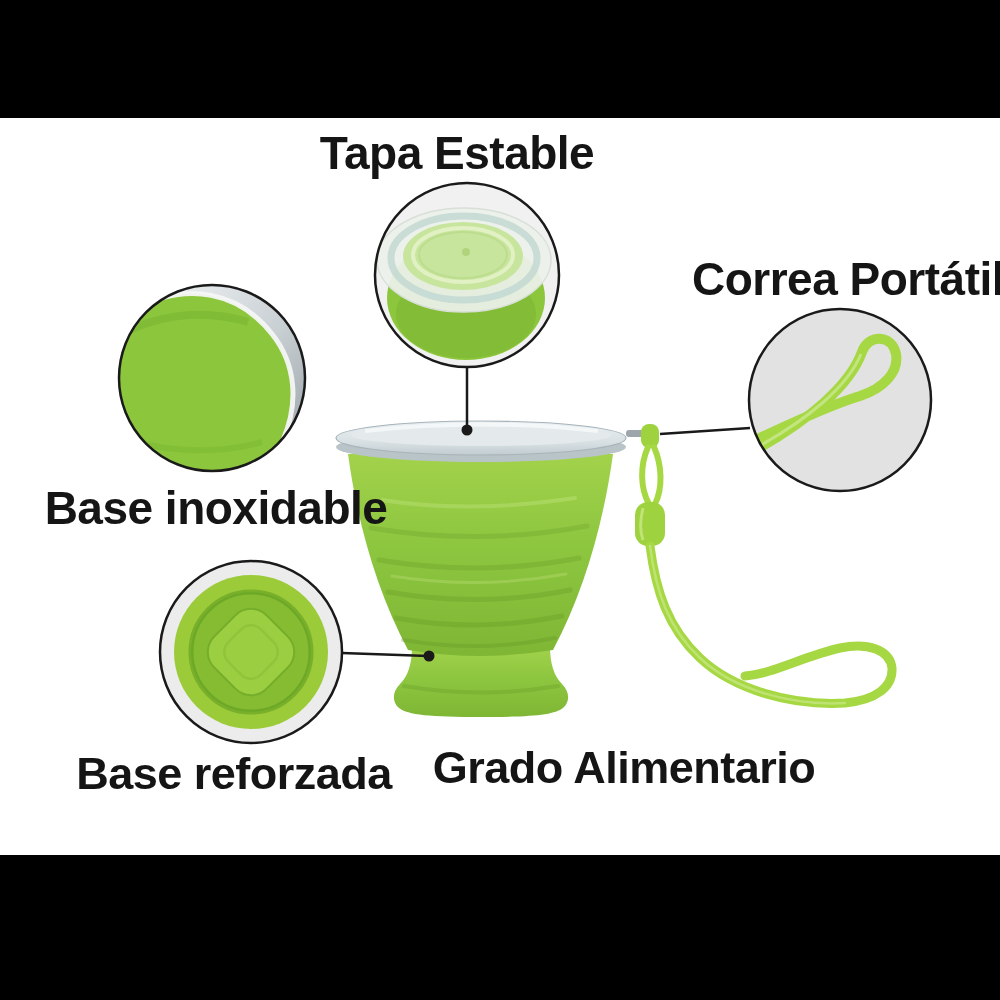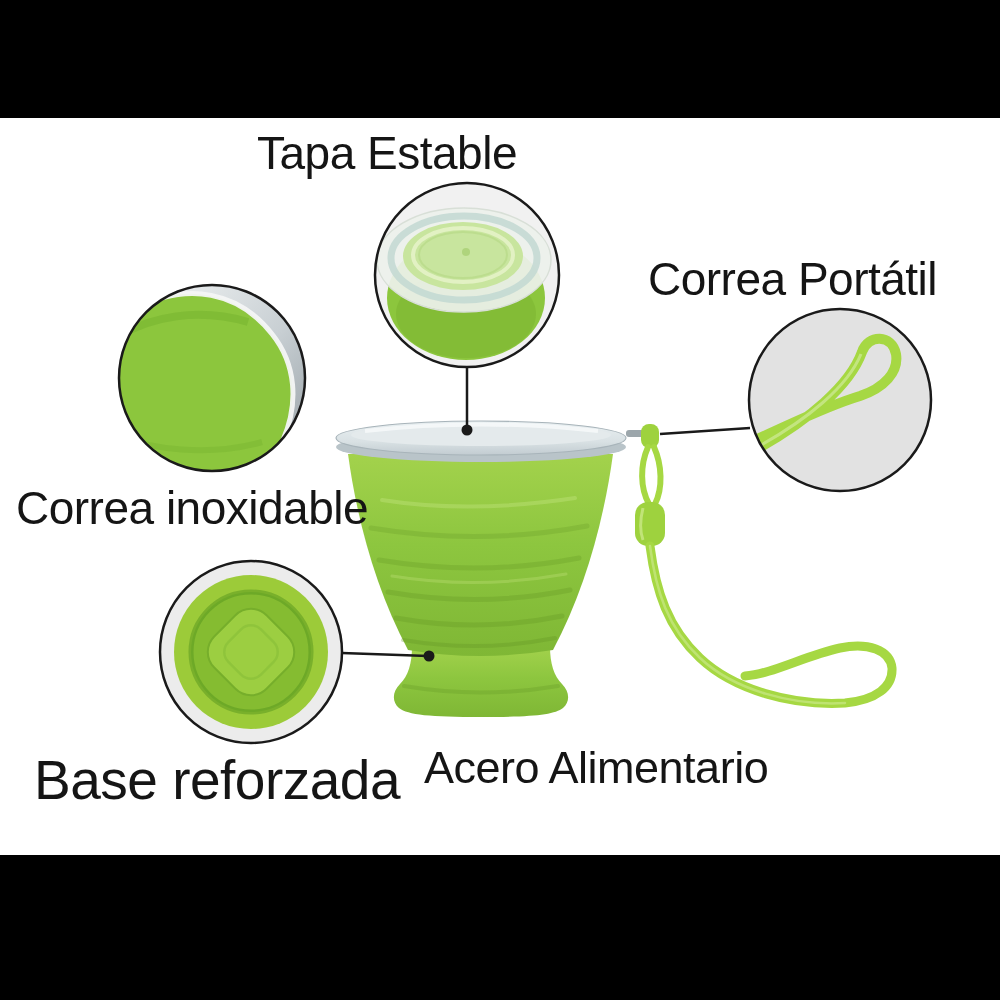--- a/index.html
+++ b/index.html
@@ -6,27 +6,27 @@
   body{
     width:1000px;height:1000px;position:relative;overflow:hidden;
     background:#ffffff;
     font-family:"Liberation Sans","DejaVu Sans",sans-serif;
   }
   .bar{position:absolute;left:0;width:1000px;background:#000;}
   #bar-top{top:0;height:118px;}
   #bar-bottom{top:855px;height:145px;}
   .scene{position:absolute;left:0;top:0;width:1000px;height:1000px;}
   .label{
-    position:absolute;color:#151515;text-align:left;
-    letter-spacing:-0.5px;white-space:nowrap;
+    position:absolute;color:#151515;text-align:center;
+    letter-spacing:-0.5px;white-space:nowrap;font-weight:bold;
   }
   #label-lid{left:257px;top:126px;width:400px;font-size:46px;}
   #label-strap{left:648px;top:252px;width:400px;font-size:46px;}
   #label-rim{left:16px;top:481px;width:400px;font-size:46px;}
-  #label-base{left:34px;top:748px;width:400px;font-size:55px;}
+  #label-base{left:34px;top:748px;width:400px;font-size:45px;}
   #label-material{left:424px;top:744px;width:400px;font-size:45px;line-height:1.06;}
   #label-material span{display:block;}
 </style>
 </head>
 <body>
 
 <div id="bar-top" class="bar"></div>
 <div id="bar-bottom" class="bar"></div>
 
 <svg class="scene" viewBox="0 0 1000 1000">
@@ -161,17 +161,17 @@
     <line x1="467" y1="367" x2="467" y2="428"></line>
     <line x1="342" y1="653" x2="428" y2="656"></line>
     <line x1="660" y1="434" x2="750" y2="428"></line>
   </g>
   <circle cx="467" cy="430" r="5.5" fill="#1A1A1A"></circle>
   <circle cx="429" cy="656" r="5.5" fill="#1A1A1A"></circle>
 </svg>
 
 <div class="label" id="label-lid">Tapa Estable</div>
 <div class="label" id="label-strap">Correa Portátil</div>
-<div class="label" id="label-rim">Correa inoxidable</div>
+<div class="label" id="label-rim">Base inoxidable</div>
 <div class="label" id="label-base">Base reforzada</div>
 <div class="label" id="label-material">
-  <span>Acero Alimentario</span>
+  <span>Grado Alimentario</span>
 </div>
 
 </body></html>

